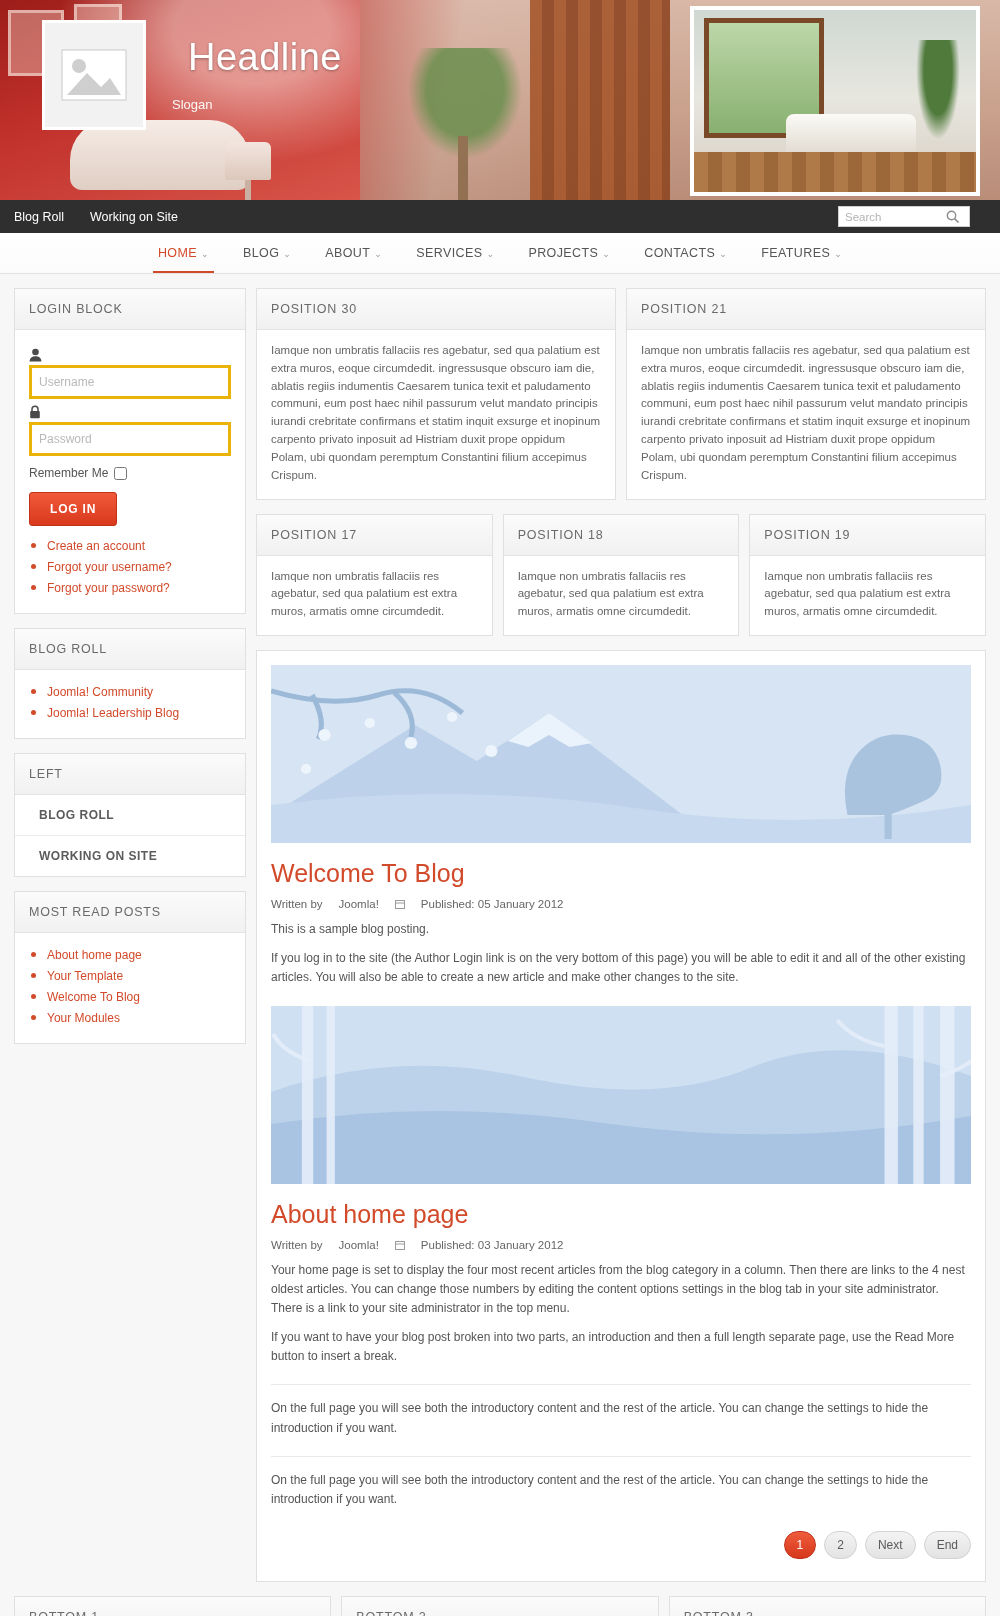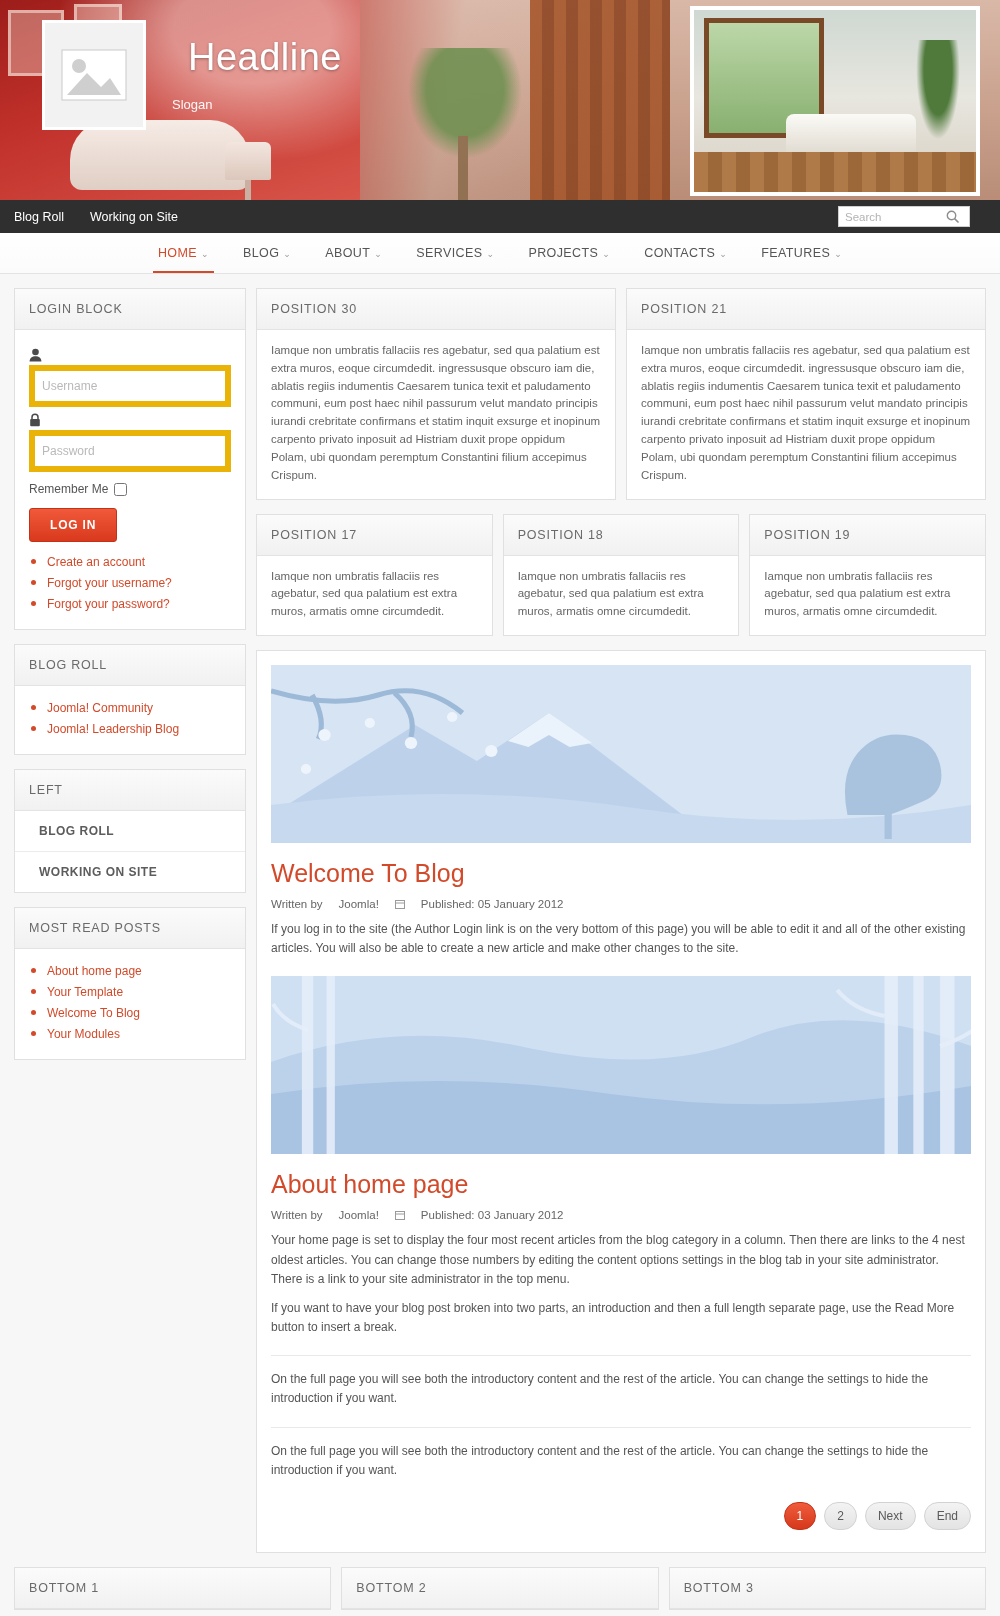--- a/index.html
+++ b/index.html
@@ -159,21 +159,21 @@
   .module-title {
     background: linear-gradient(180deg,#fbfbfb,#f1f1f1);
     border-bottom: 1px solid #e3e3e3;
     padding: 13px 14px;
     font-size: 12.5px; color:#6a6a6a; letter-spacing: .8px;
   }
   .module-body { padding: 12px 14px 14px; }
 
   .field-icon { display:block; margin: 6px 0 3px; }
   .txt-input {
-    width: 100%; height: 42px; border:6px solid #eab308; background:#fff;
+    width: 100%; height: 34px; border:3px solid #eab308; background:#fff;
     padding: 0 7px; font-size:12px; color:#777; outline:none;
     font-family:"Liberation Sans", sans-serif;
   }
   .txt-input::placeholder { color:#b9b9b9; }
   .remember-row {
     display:flex; align-items:center; gap:6px; margin-top:10px; font-size:12px; color:#555;
   }
   .remember-row input { margin:0; }
   .login-btn {
     margin-top: 12px;
@@ -432,20 +432,21 @@
         <h2 class="art-title">Welcome To Blog</h2>
         <div class="art-meta">
           <span>Written by</span>
           <span>Joomla!</span>
           <svg class="sep" viewBox="0 0 10 10">
             <rect x="0.5" y="1.5" width="9" height="8" fill="none" stroke="#9a9a9a"></rect>
             <line x1="0.5" y1="4" x2="9.5" y2="4" stroke="#9a9a9a"></line>
           </svg>
           <span>Published: 05 January 2012</span>
         </div>
+        <p class="art-p">This is a sample blog posting.</p>
         <p class="art-p">If you log in to the site (the Author Login link is on the very bottom of this page) you will be able to edit it and all of the other existing articles. You will also be able to create a new article and make other changes to the site.</p>
       </article>
 
       <article style="margin-top:18px;">
         <svg class="art-img" viewBox="0 0 680 178" preserveAspectRatio="none">
           <rect width="680" height="178" fill="#cfe0f2"></rect>
           <path d="M0 86 Q120 42 250 72 Q380 100 470 60 Q560 24 680 70 L680 178 L0 178 Z" fill="#bcd2ea"></path>
           <path d="M0 118 Q160 92 330 118 Q500 142 680 110 L680 178 L0 178 Z" fill="#a9c4e2"></path>
           <g fill="#e6eefa" opacity=".9">
             <rect x="596" y="0" width="13" height="178"></rect>

